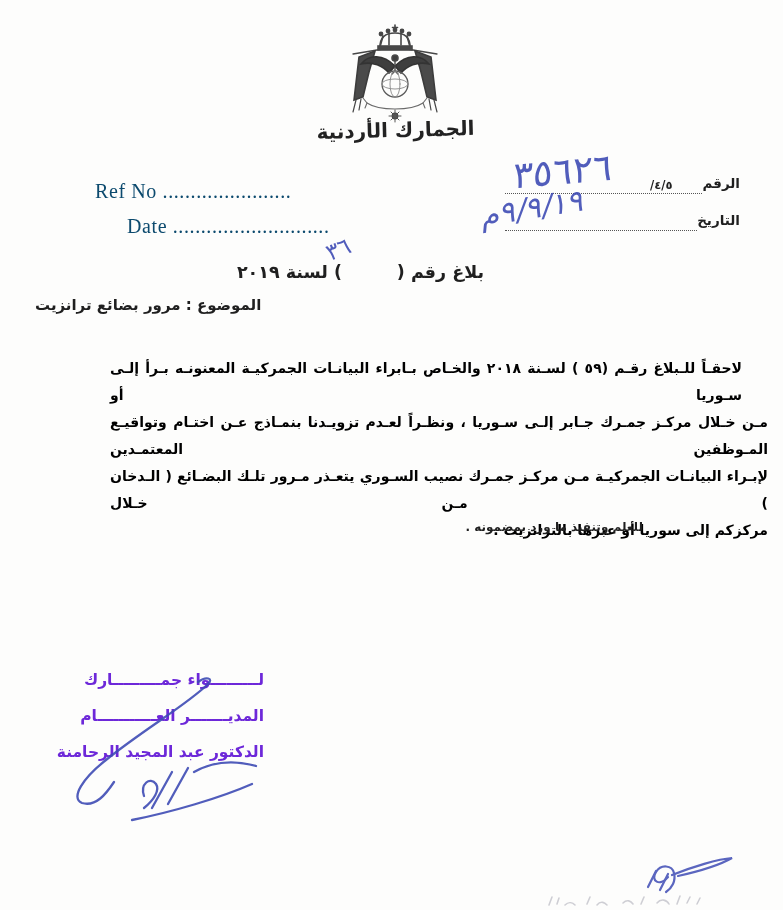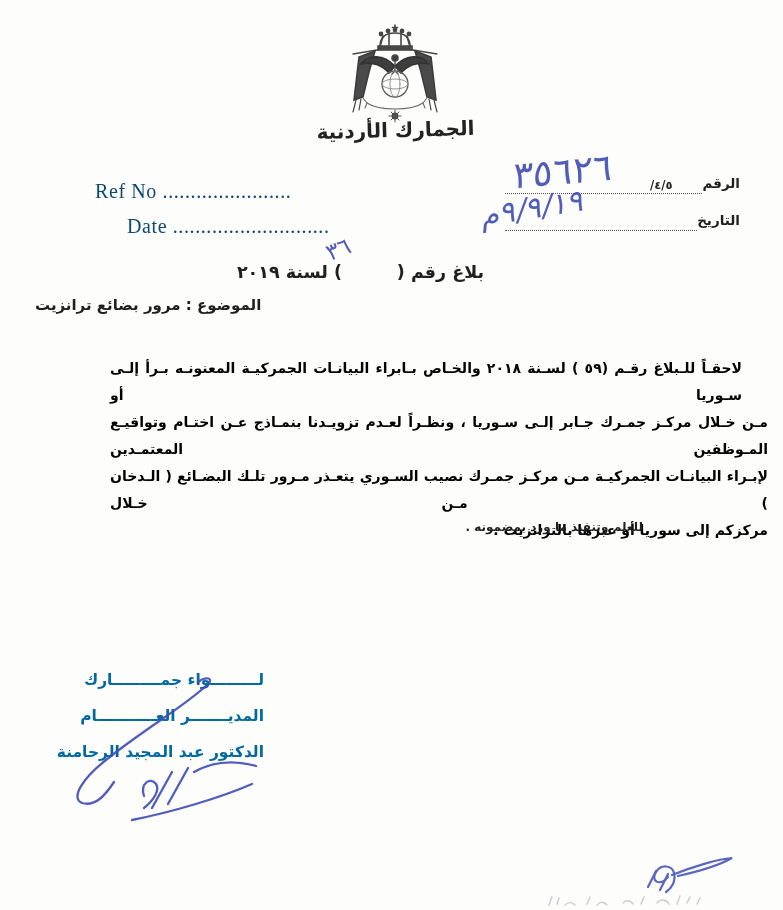--- a/index.html
+++ b/index.html
@@ -44,21 +44,21 @@
   #subject{left:35px;top:296px;direction:rtl;font-size:15px;font-weight:bold;}
   
   #body-text{left:62px;top:355px;width:658px;direction:rtl;
     font-size:14px;font-weight:bold;line-height:27px;color:#000000;margin-left:48px;}
   .body-line{text-align:justify;text-align-last:justify;white-space:normal;}
   .body-line.first{padding-right:26px;}
   .body-line.last{text-align-last:right;}
   #closing{right:140px;top:520px;direction:rtl;font-size:12px;font-weight:bold;}
   
   #sig-block{left:40px;top:662px;width:224px;direction:rtl;text-align:right;
-    font-size:15.5px;font-weight:bold;line-height:36px;color:#0369a1;}
+    font-size:15.5px;font-weight:bold;line-height:36px;color:#6d28d9;}
   #sig-svg{left:48px;top:668px;width:232px;height:160px;}
   #scribble-svg{left:638px;top:843px;width:104px;height:56px;}
   #footer-faint{left:543px;top:891px;width:165px;height:19px;opacity:.55;}
   svg{display:block;}
 </style>
 </head>
 <body>
 
 <div id="page">
 

